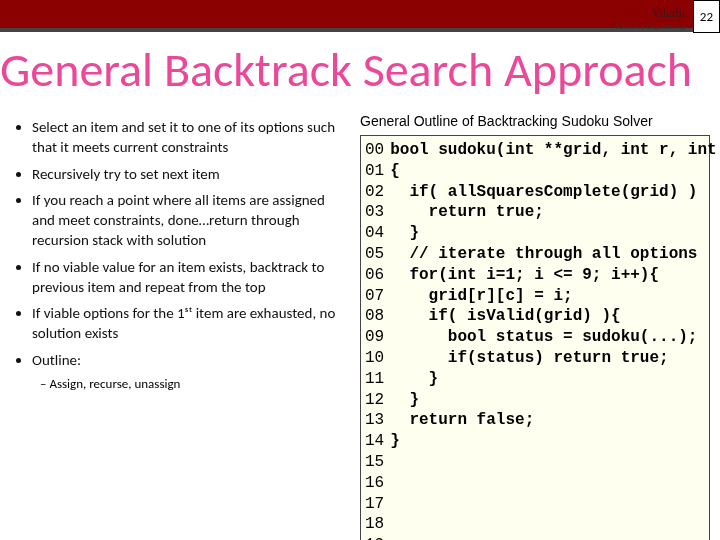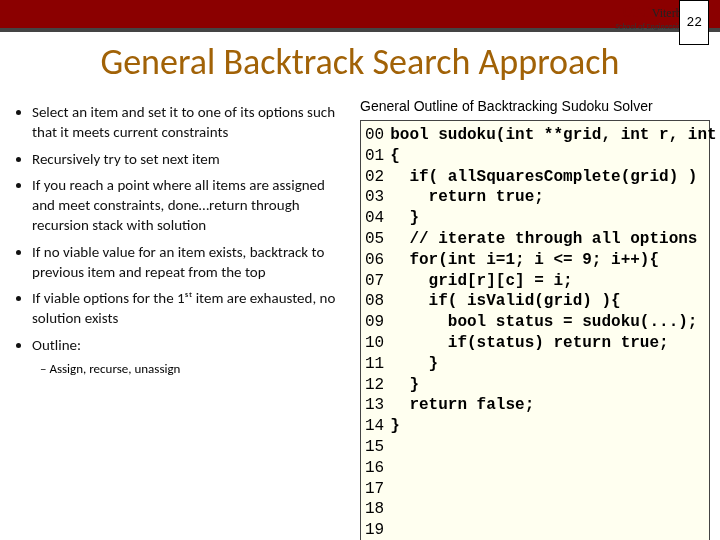--- a/index.html
+++ b/index.html
@@ -15,26 +15,25 @@
   .header-bar {
     height: 28px;
     background: #8b0000;
     width: 100%;
     border-bottom: 4px solid #444;
     position: relative;
   }
   .page-num {
     position: absolute;
     top: 0;
-    right: 11px;
+    right: 0;
     background: #fff;
     border: 1px solid #000;
-    padding: 14px 6px;
+    padding: 8px 6px;
     font-size: 13px;
-    font-family: Liberation Mono, monospace;
   }
   .logo-area {
     position: absolute;
     top: 4px;
     right: 35px;
     text-align: right;
     color: #333;
     font-size: 9px;
     line-height: 1.1;
   }
@@ -49,24 +48,23 @@
     font-family: Georgia, serif;
     font-size: 12px;
   }
   .logo-sub {
     font-size: 8px;
     color: #333;
     font-style: italic;
     text-align: right;
   }
   .title {
-    font-size: 36px;
-    text-align: center;
+    font-size: 48px;
     margin: 8px 0 14px 0;
-    color: #a16207;
+    color: #ec4899;
   }
   .main {
     display: flex;
     padding: 0 10px;
   }
   .left {
     width: 50%;
     padding-right: 6px;
   }
   ul.bullets {

